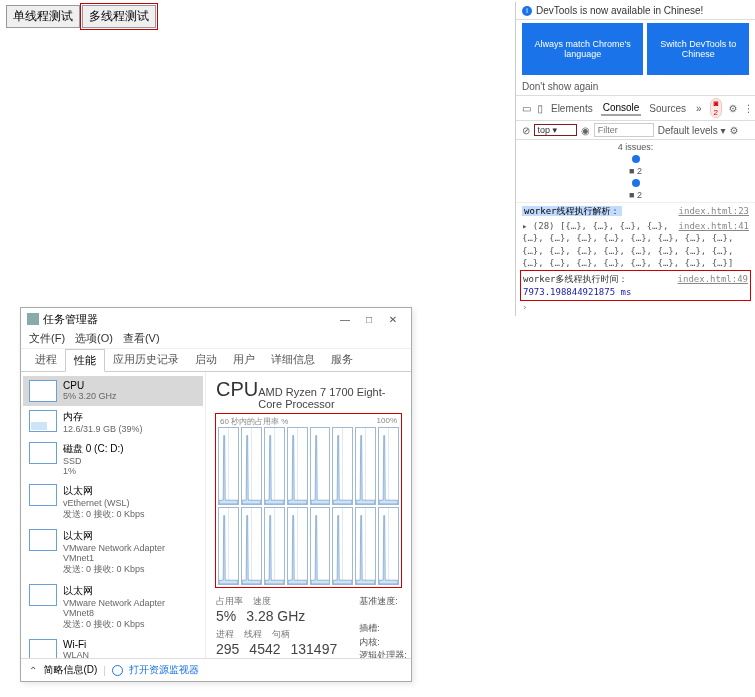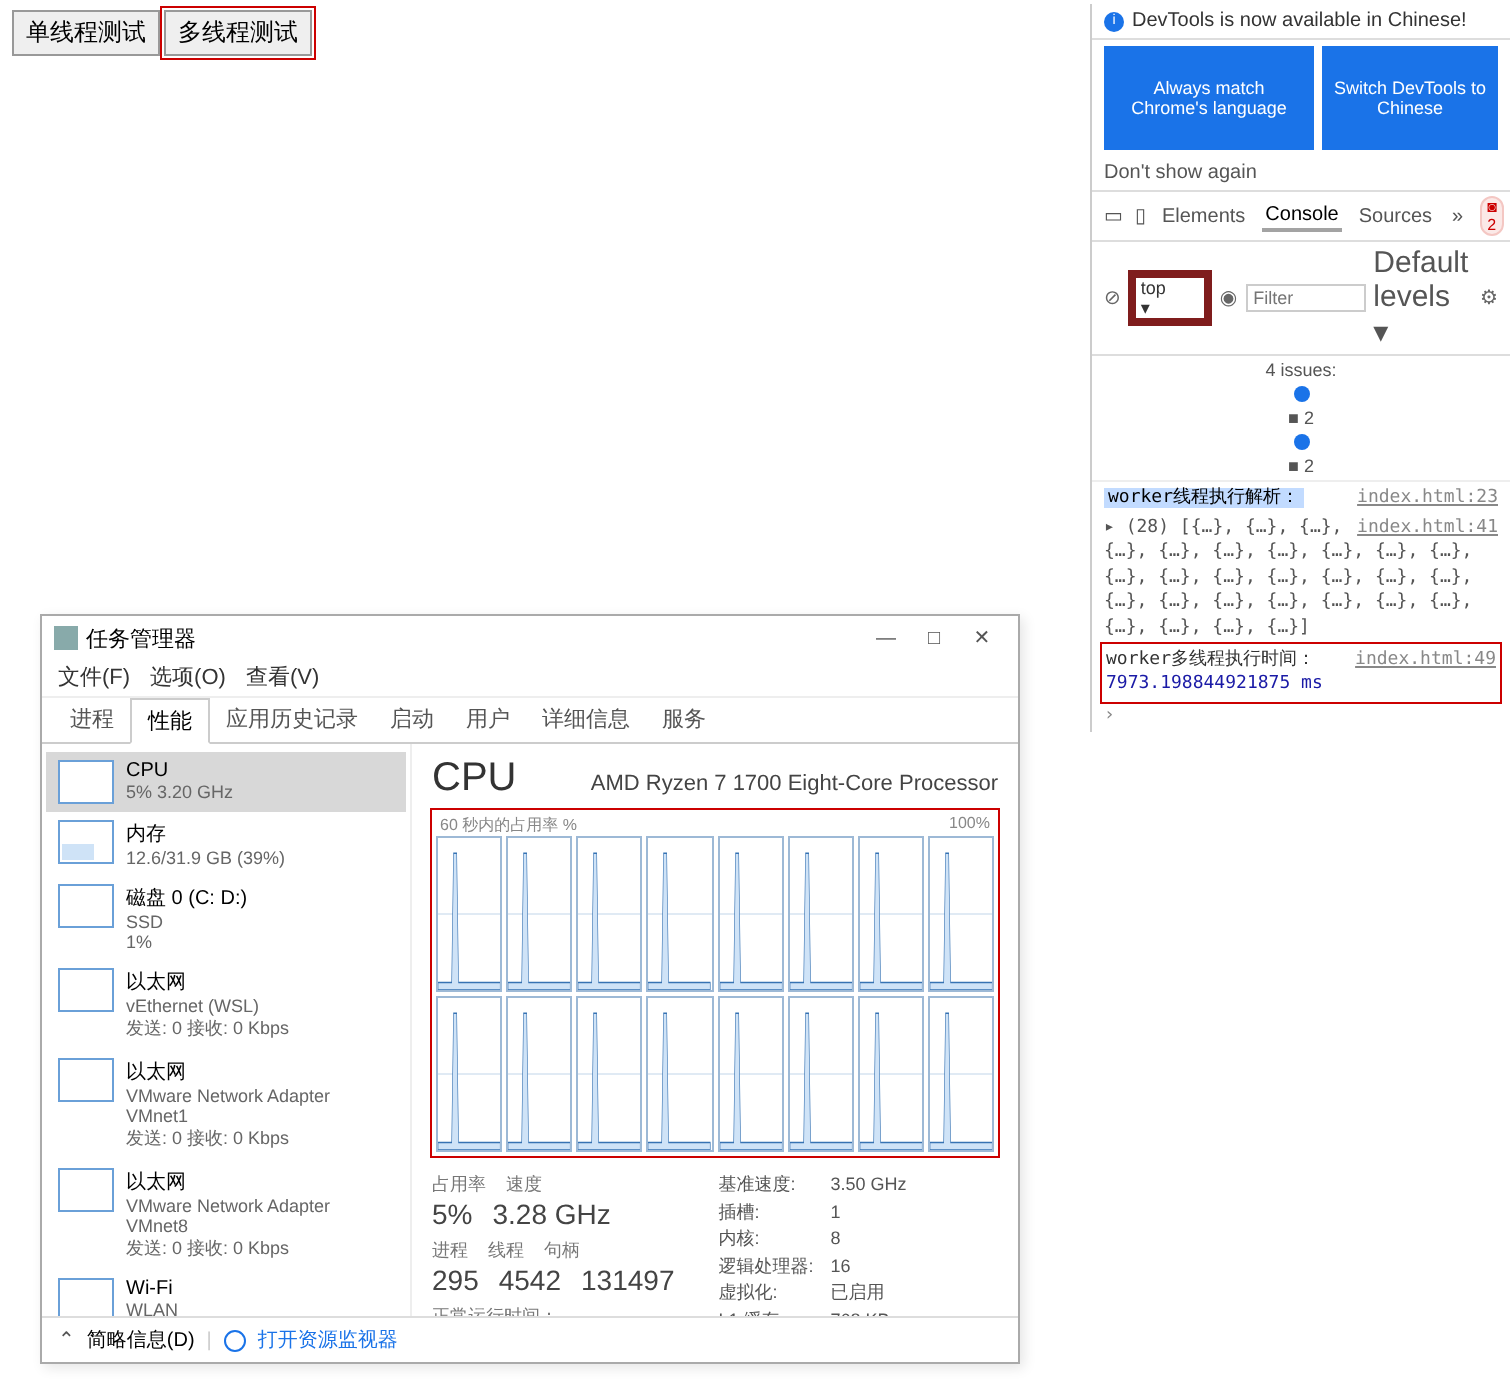--- a/index.html
+++ b/index.html
@@ -5,47 +5,47 @@
   * { box-sizing: border-box; margin: 0; padding: 0; }
   body { width: 755px; height: 697px; font-family: "Segoe UI", "Microsoft YaHei", sans-serif; font-size: 11px; background: #fff; overflow: hidden; position: relative; color: #000; }
 
   
   .top-btns { position: absolute; top: 5px; left: 6px; display: flex; }
   .top-btn { padding: 2px 6px; border: 1px solid #999; background: #efefef; cursor: pointer; font-size: 12px; }
   .top-btn + .top-btn { margin-left: 2px; }
   .rb { outline: 1px solid #c00; outline-offset: 1px; }
 
   
-  .dt { position: absolute; top: 2px; right: 0; width: 210px; border-left: 1px solid #ccc; font-size: 10px; color: #333; }
+  .dt { position: absolute; top: 2px; right: 0; width: 240px; border-left: 1px solid #ccc; font-size: 10px; color: #333; }
   .dt-notice { display: flex; align-items: center; gap: 4px; padding: 3px 6px; border-bottom: 1px solid #ddd; }
   .bluedot { width: 10px; height: 10px; border-radius: 50%; background: #1a73e8; display: inline-flex; align-items:center; justify-content:center; color:#fff; font-size:7px; }
   .dt-btnrow { display: flex; gap: 4px; padding: 3px 6px; }
   .dt-bluebtn { background: #1a73e8; color: #fff; padding: 16px 5px; border: none; font-size: 9px; cursor: pointer; }
   .dt-textlink { padding: 3px 6px; color: #555; border-bottom: 1px solid #ddd; }
   .dt-tabs { display: flex; align-items: center; gap: 6px; padding: 2px 6px; border-bottom: 1px solid #ddd; color: #555; }
   .dt-tab { padding: 1px 2px; }
   .dt-tab.active { border-bottom: 2px solid #a3a3a3; color: #000; }
   .dt-errbadge { margin-left: auto; border: 1px solid #f4c7c3; background: #fbe9e7; color:#c00; border-radius:6px; padding:0 3px; font-size:8px; }
   .dt-gear,.dt-x,.dt-dots{cursor:pointer;color:#666;}
   .dt-row2 { display: flex; align-items: center; gap: 4px; padding: 2px 6px; border-bottom: 1px solid #ddd; }
   .dt-filterin { border: 1px solid #ccc; padding: 1px 3px; width: 60px; font-size:9px;}
-  .dt-select { font-size: 15px; color:#555; }
-  .dt-top { border:4px solid #7f1d1d; padding:0 19px 0 2px; font-size:9px;}
+  .dt-select { font-size: 10px; color:#555; }
+  .dt-top { border:1px solid #7f1d1d; padding:0 19px 0 2px; font-size:9px;}
   .dt-eye,.dt-ban{color:#666;}
   .dt-issuesrow{display:flex;align-items:center;gap:3px;padding:2px 6px;border-bottom:1px solid #eee;font-size:9px;color:#555;flex-direction:column;}
   .issuedot{width:8px;height:8px;border-radius:50%;background:#1a73e8;display:inline-block;}
   .bluebg { background:#c2dbff; color:#000; padding:0 2px;}
   .dt-log { padding: 2px 6px; font-family: Menlo, Consolas, monospace; font-size: 9px; line-height: 1.4; }
   .dt-log .src { float: right; color: #888; text-decoration: underline; }
   .dt-log .arr { color:#555; word-break:break-all; }
   .dt-log .warn { padding:1px; }
   .dt-log .rb { outline:1px solid #c00; }
 
   
-  .tm { position: absolute; top: 307px; left: 20px; width: 490px; height: 375px; border: 1px solid #aaa; background: #fff; box-shadow: 2px 2px 6px rgba(0,0,0,.1); display: flex; flex-direction: column; }
+  .tm { position: absolute; top: 307px; left: 20px; width: 392px; height: 375px; border: 1px solid #aaa; background: #fff; box-shadow: 2px 2px 6px rgba(0,0,0,.1); display: flex; flex-direction: column; }
   .tm-titlebar { display:flex; align-items:center; padding:3px 6px; font-size:11px; }
   .tm-titlebar .ticon{width:12px;height:12px;background:#8aa;display:inline-block;margin-right:4px;}
   .tm-titlebar .spacer{flex:1;}
   .winbtn{width:24px;height:16px;display:inline-flex;align-items:center;justify-content:center;color:#555;cursor:pointer;font-size:10px;}
   .tm-menu { display: flex; gap: 10px; padding: 1px 8px 2px; font-size: 11px; color:#333; border-bottom:1px solid #eee;}
   .tm-tabs { display: flex; padding: 0 6px; border-bottom:1px solid #ccc; font-size:11px; }
   .tm-tab { padding: 3px 8px; color:#555; cursor:pointer;}
   .tm-tab.active { border:1px solid #ccc; border-bottom:1px solid #fff; margin-bottom:-1px; background:#fff; color:#000;}
   .tm-body { flex:1; display:flex; overflow:hidden; }
   .tm-side { width: 185px; border-right:1px solid #eee; overflow-y:auto; padding:4px 2px;}

